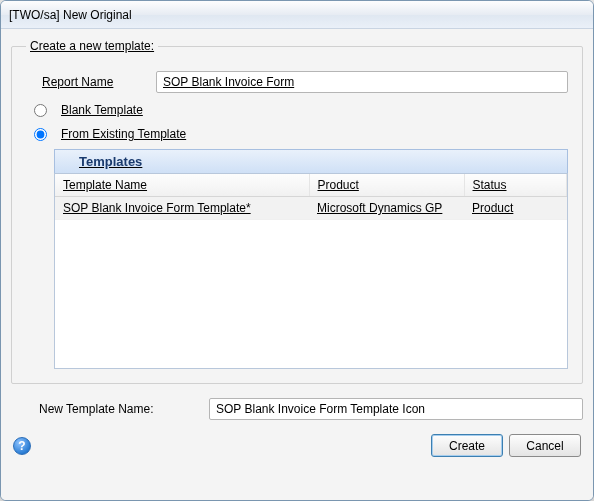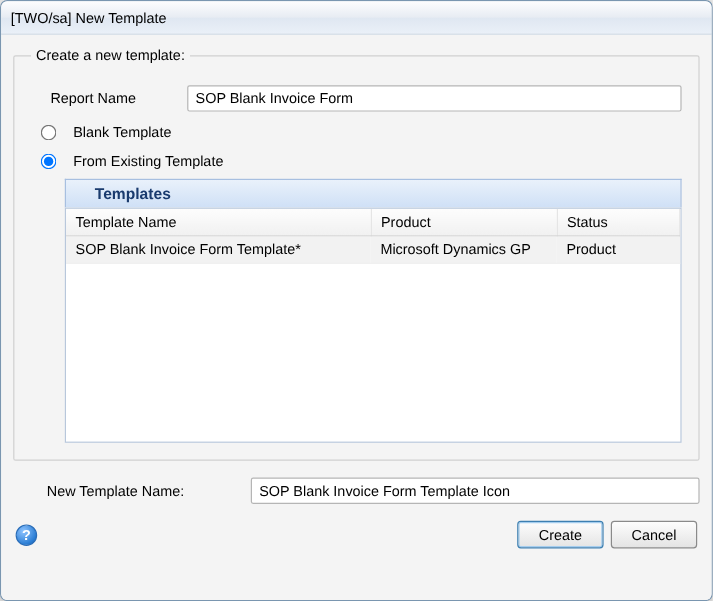--- a/index.html
+++ b/index.html
@@ -35,20 +35,21 @@
     background: #f4f4f4;
     padding: 10px 10px 8px 10px;
     display: flex; flex-direction: column;
   }
   fieldset.group {
     border: 1px solid #d0d0d0;
     border-radius: 2px;
     margin: 0;
     padding: 10px 14px 14px 14px;
     flex: 0 0 auto;
+    text-decoration: underline;
   }
   fieldset.group legend {
     padding: 0 4px;
     font-size: 12px;
     color: #000;
   }
   .row {
     display: flex; align-items: center;
     margin: 8px 0;
   }
@@ -155,21 +156,21 @@
     border: 1px solid #3c7fb1;
     box-shadow: 0 0 0 1px #a5cdee inset;
   }
 </style>
 </head>
 <body>
 
 <div class="window">
 
   <div class="titlebar">
-    <span class="title">[TWO/sa] New Template</span>
+    <span class="title">[TWO/sa] New Original</span>
   </div>
 
   <div class="client">
 
     <fieldset class="group">
       <legend>Create a new template:</legend>
 
       <div class="row">
         <div class="label">Report Name</div>
         <input type="text" class="textfield" value="SOP Blank Invoice Form" style="">

